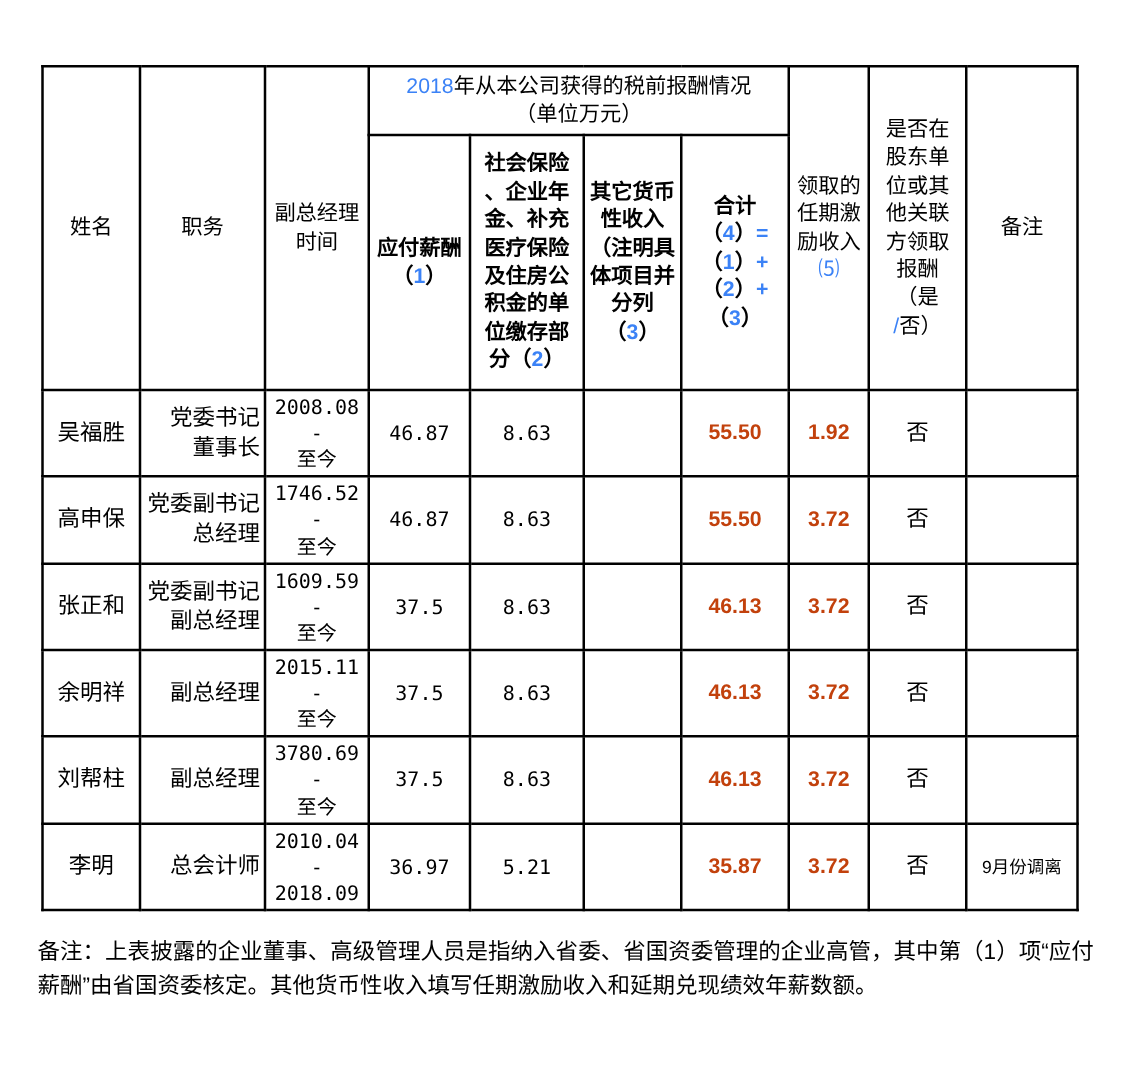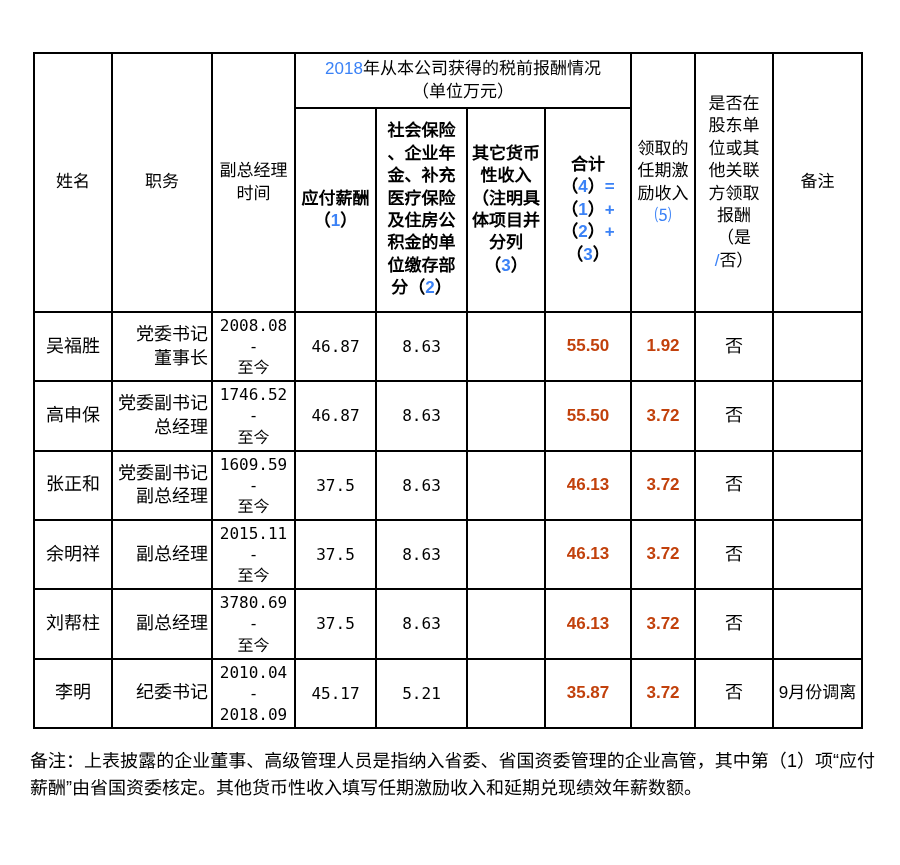--- a/index.html
+++ b/index.html
@@ -55,21 +55,21 @@
     font-family: "DejaVu Sans Mono", "Liberation Mono", monospace;
     font-size: 16px;
   }
   tr.data-row td:nth-child(7),
   tr.data-row td:nth-child(8) {
     font-family: "Liberation Sans", "DejaVu Sans", sans-serif;
     font-size: 17px;
     font-weight: 700;
     color: #c2410c;
   }
-  tr.data-row td:nth-child(10) { font-size: 17px; text-align: center; }
+  tr.data-row td:nth-child(10) { font-size: 14px; text-align: center; }
 
   
   .num { color: #3b82f6; margin-top: 20px; }
 
   .footnote {
     margin: 19px 0 0 30px;
     width: 845px;
     font-size: 18px;
     line-height: 27px;
     color: #000000;
@@ -204,24 +204,24 @@
         <td>37.5</td>
         <td>8.63</td>
         <td></td>
         <td>46.13</td>
         <td>3.72</td>
         <td>否</td>
         <td></td>
       </tr>
       <tr class="data-row">
         <td>李明</td>
-        <td class="pre">纪委书记</td>
+        <td class="pre">总会计师</td>
         <td class="pre">2010.04-
 2018.09</td>
-        <td>45.17</td>
+        <td>36.97</td>
         <td>5.21</td>
         <td></td>
         <td>35.87</td>
         <td>3.72</td>
         <td>否</td>
         <td>9月份调离</td>
       </tr>
     </tbody>
   </table>
 

